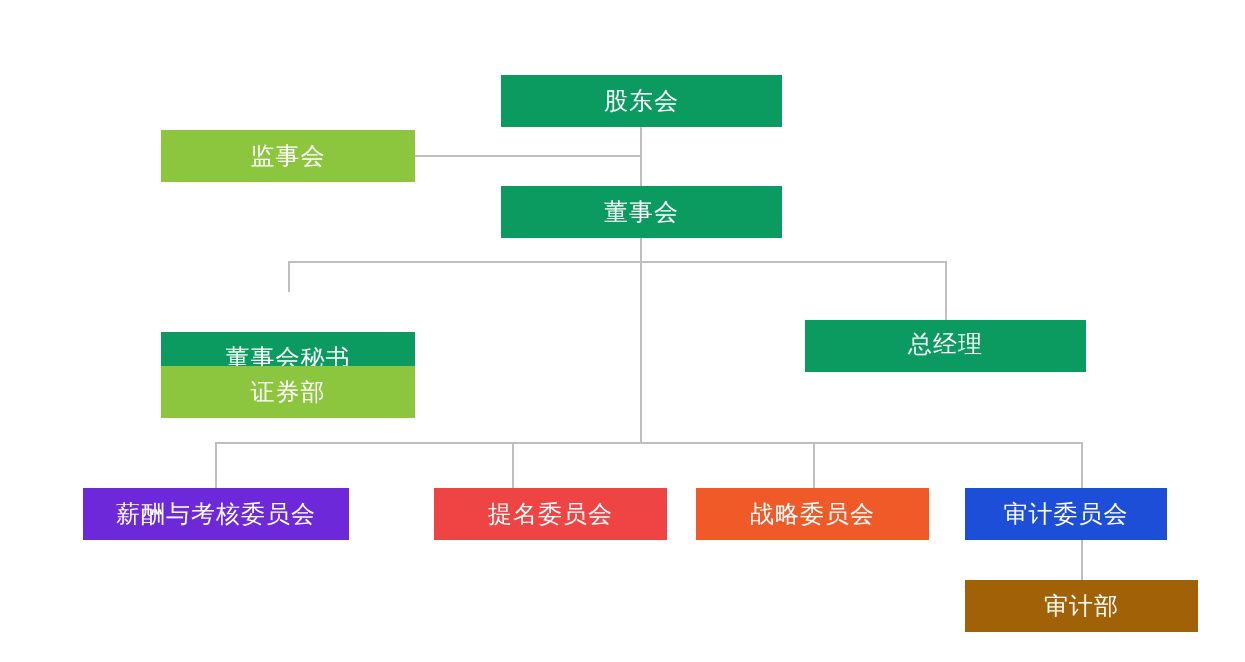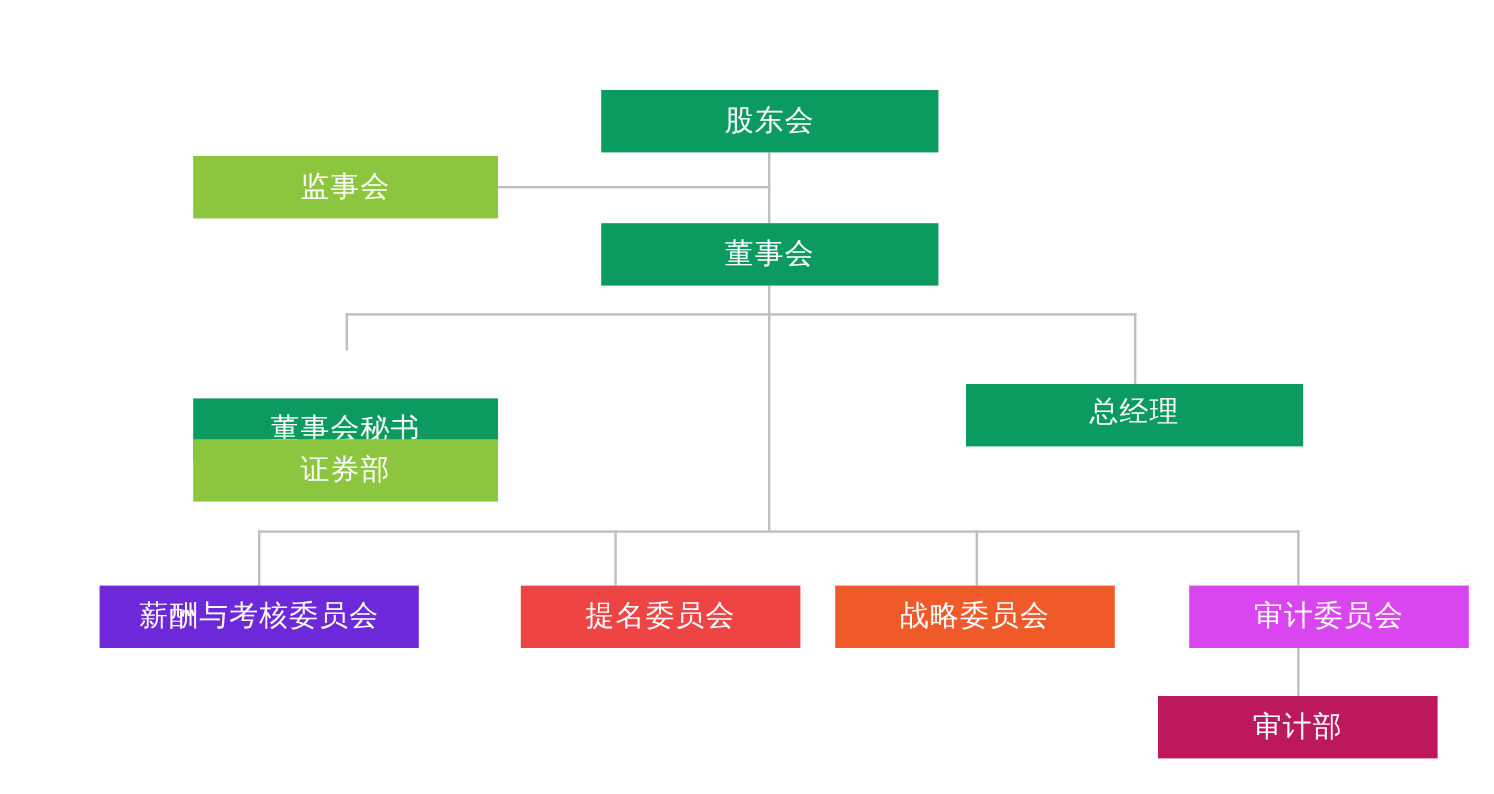--- a/index.html
+++ b/index.html
@@ -76,19 +76,19 @@
     </div>
     <div class="node" style="left: 83px; top: 488px; width: 266px; height: 52px; background: #6d28d9;">
       <span>薪酬与考核委员会</span>
     </div>
     <div class="node" style="left: 386px; top: 488px; width: 233px; height: 52px; background: #ef4444; margin-left: 48px;">
       <span>提名委员会</span>
     </div>
     <div class="node" style="left: 696px; top: 488px; width: 233px; height: 52px; background: rgb(240, 90, 40);">
       <span>战略委员会</span>
     </div>
-    <div class="node" style="left: 991px; top: 488px; width: 233px; height: 52px; background: #d946ef;">
+    <div class="node" style="left: 965px; top: 488px; width: 202px; height: 52px; background: #1d4ed8;">
       <span>审计委员会</span>
     </div>
-    <div class="node" style="left: 965px; top: 580px; width: 233px; height: 52px; background: #be185d;">
+    <div class="node" style="left: 965px; top: 580px; width: 233px; height: 52px; background: #a16207;">
       <span>审计部</span>
     </div>
   </div>
 
 </body></html>

